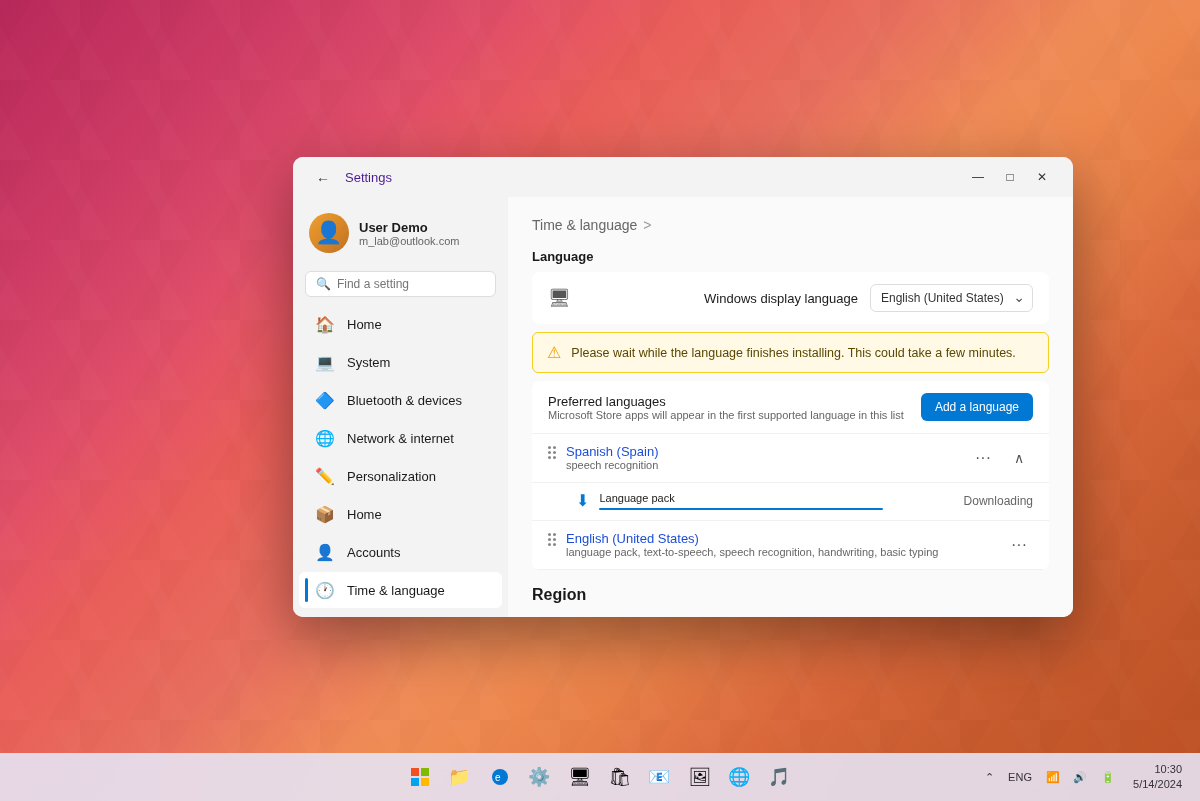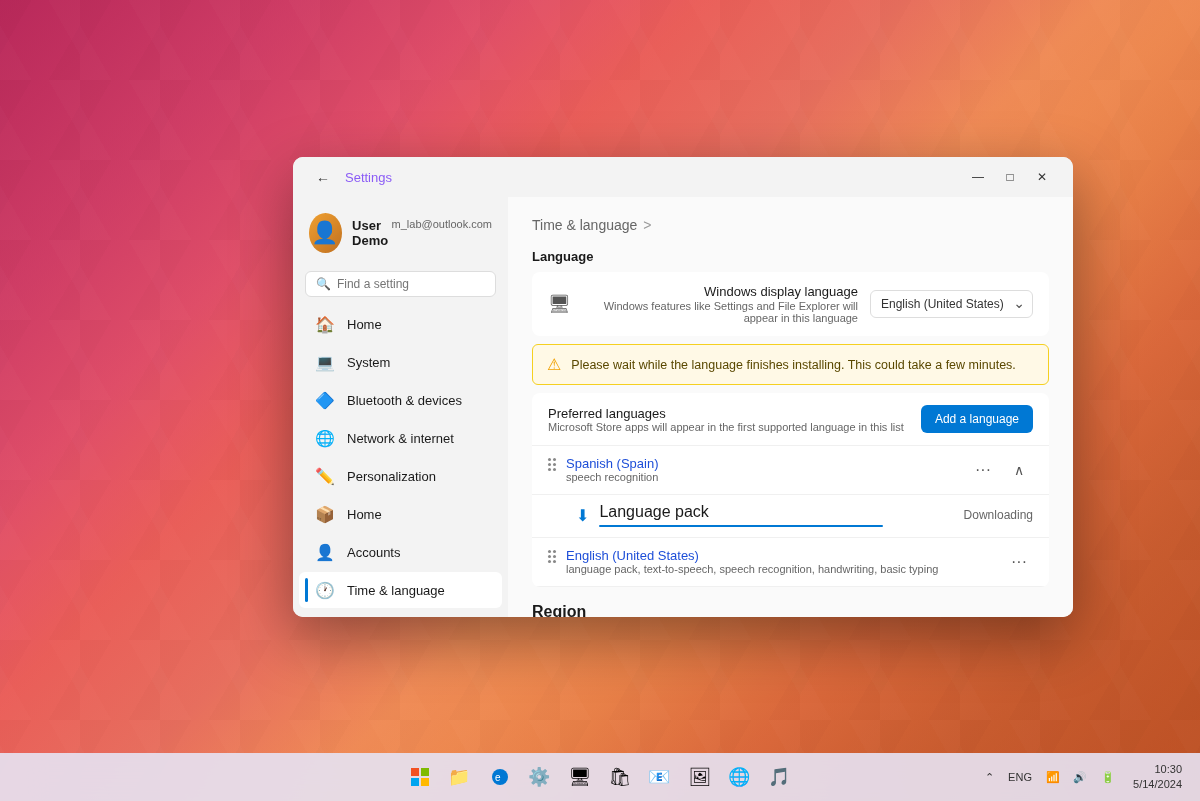--- a/index.html
+++ b/index.html
@@ -122,21 +122,21 @@
       height: 40px;
       background: #f3f3f3;
       display: flex;
       align-items: center;
       padding: 0 16px;
       flex-shrink: 0;
     }
 
     .title-bar-text {
       font-size: 13px;
-      color: #8b5cf6;
+      color: #4c1d95;
       margin-left: 8px;
     }
 
     .window-controls {
       margin-left: auto;
       display: flex;
       gap: 2px;
     }
 
     .win-btn {
@@ -196,21 +196,21 @@
       height: 40px;
       border-radius: 50%;
       background: linear-gradient(135deg, #f0a030, #c07020);
       display: flex;
       align-items: center;
       justify-content: center;
       font-size: 22px;
       overflow: hidden;
     }
 
-    .user-info { display: flex; flex-direction: row; }
+    .user-info { display: flex; flex-direction: column; }
     .user-name { font-size: 13px; font-weight: 600; color: #1a1a1a; }
     .user-email { font-size: 11px; color: #666; }
 
     .search-box {
       margin: 4px 12px 8px;
       display: flex;
       align-items: center;
       background: white;
       border: 1px solid #ddd;
       border-radius: 6px;
@@ -466,21 +466,21 @@
       align-items: center;
       padding: 8px 16px 10px 44px;
       border-bottom: 1px solid #f0f0f0;
       gap: 10px;
       background: white;
     }
 
     .download-icon { font-size: 16px; color: #0078d4; flex-shrink: 0; }
 
     .download-info { flex: 1; }
-    .download-label { font-size: 16px; color: #1a1a1a; }
+    .download-label { font-size: 11px; color: #1a1a1a; }
     .download-bar {
       height: 2px;
       background: #0078d4;
       border-radius: 1px;
       margin-top: 4px;
       width: 80%;
     }
 
     .download-status { font-size: 12px; color: #666; }
 
@@ -605,21 +605,20 @@
         <span class="separator">&gt;</span>
       </div>
 
       <div class="section-title">Language</div>
 
       <div class="settings-card">
         <div class="settings-row">
           <span class="row-icon">🖥</span>
           <div class="row-text">
             <div class="row-title">Windows display language</div>
-            <div class="row-subtitle">Windows features like Settings and File Explorer will appear in this language</div>
           </div>
           <div class="row-action">
             <div class="select-wrapper">
               <select class="dropdown-select">
                 <option>English (United States)</option>
                 <option>Spanish (Spain)</option>
               </select>
             </div>
           </div>
         </div>

